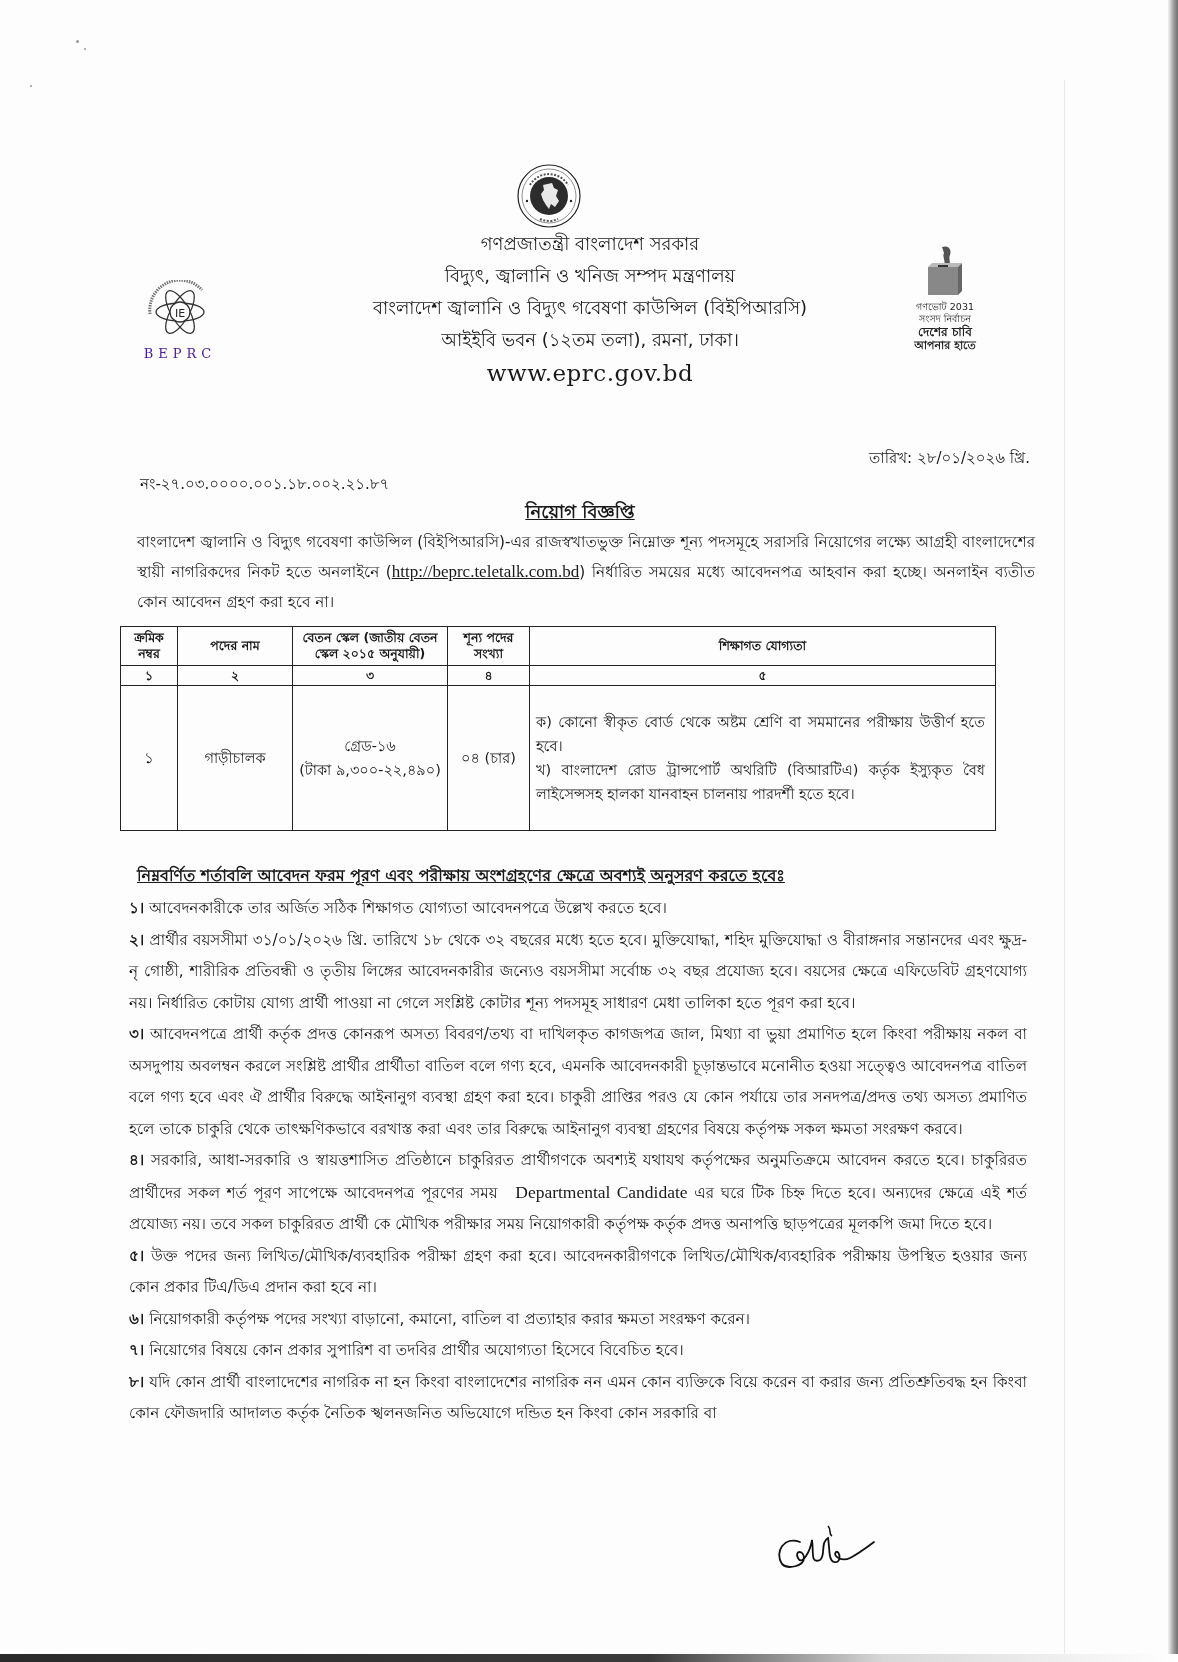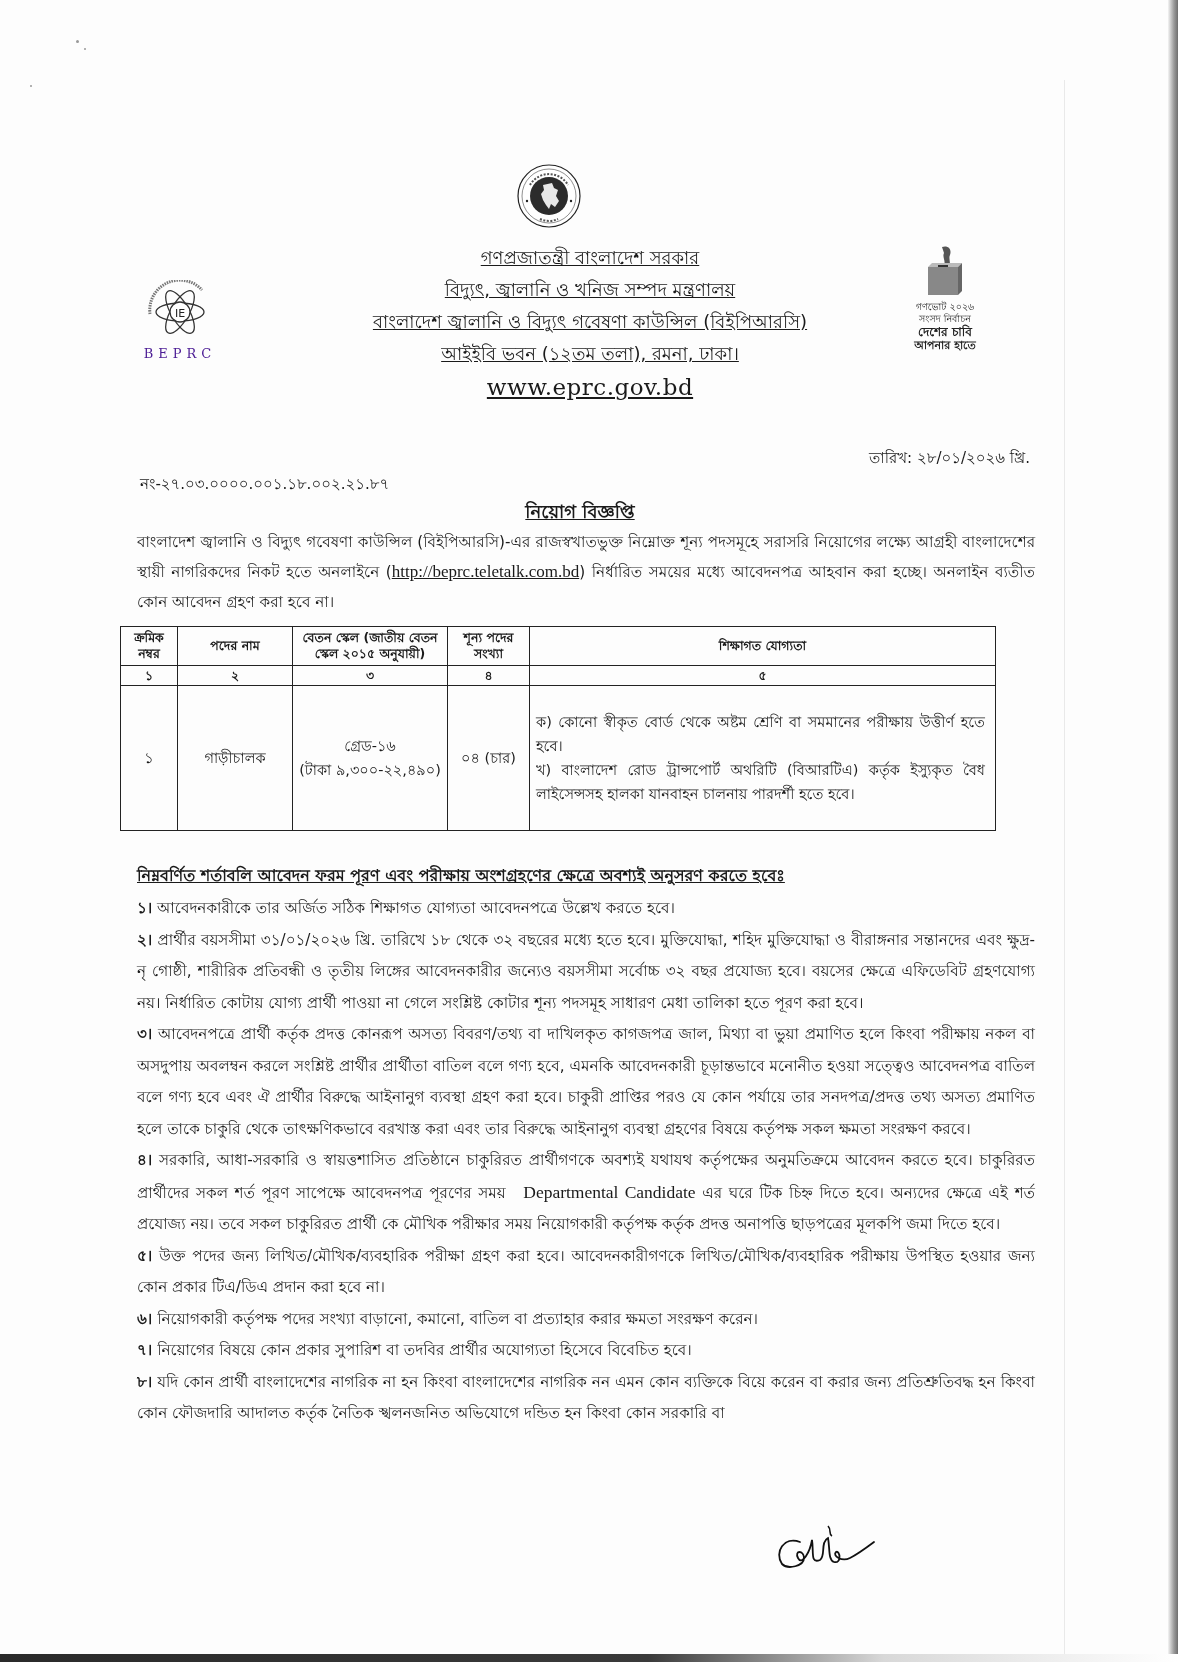--- a/index.html
+++ b/index.html
@@ -10,21 +10,21 @@
   .right-shadow { position:absolute; left:1168px; top:0; width:10px; height:1662px;
                   background:linear-gradient(to right,#f4f4f4,#9a9a9a 60%,#6e6e6e); }
   .bottom-shadow { position:absolute; left:0; top:1654px; width:1178px; height:8px;
                    background:linear-gradient(to right,#2a2a2a,#3a3a3a 55%,#d8d8d8 75%,#ffffff); }
   .speck { position:absolute; width:3px; height:3px; border-radius:50%; background:#999; }
 
   .seal { position:absolute; left:516px; top:163px; width:66px; height:66px; }
   .beprc-logo { position:absolute; left:140px; top:280px; width:80px; height:78px; }
   .election-logo { position:absolute; left:890px; top:245px; width:110px; height:110px; }
 
-  .head-lines { position:absolute; left:230px; top:242px; width:720px; text-align:center;text-decoration:underline; }
+  .head-lines { position:absolute; left:230px; top:228px; width:720px; text-align:center; }
   .head-line { font-size:18px; line-height:32px; height:32px; white-space:nowrap; }
   .head-web { font-family:"DejaVu Serif", serif; font-size:23px; line-height:34px; letter-spacing:0.5px; }
 
   .memo-no { position:absolute; left:140px; top:472px; font-size:15px; }
   .memo-date { position:absolute; right:148px; top:446px; font-size:15px; }
 
   .notice-title { position:absolute; left:0; width:1160px; top:498px; text-align:center;
                   font-size:18px; font-weight:bold; text-decoration:underline; }
   .intro { position:absolute; left:137px; top:527px; width:898px; font-size:15.2px; line-height:30px;
            text-align:justify; }
@@ -33,21 +33,21 @@
   table.posts { position:absolute; left:120px; top:626px; width:876px; border-collapse:collapse;
                 font-size:13.5px; }
   table.posts td, table.posts th { border:1.4px solid #222; text-align:center; vertical-align:middle; padding:0 4px; }
   table.posts th { font-weight:bold; font-size:12.5px; line-height:16px; height:38px; }
   table.posts tr.idx td { font-weight:bold; height:19px; font-size:12.5px; line-height:15px; }
   table.posts tr.row td { height:140px; font-size:14.5px; line-height:24px; }
   table.posts td.qual { text-align:justify; padding:2px 10px 2px 6px; line-height:30px; font-size:15px; }
 
   .terms-heading { position:absolute; left:137px; top:863px; font-size:16px; font-weight:bold;
                    text-decoration:underline; white-space:nowrap; }
-  .terms { position:absolute; left:137px; top:893px; width:898px; font-size:15.2px; line-height:31.5px; }
+  .terms { position:absolute; left:129px; top:893px; width:898px; font-size:15.2px; line-height:31.5px; }
   .term { text-align:justify; margin:0; }
   .term .num { font-weight:bold; }
   .term .en { font-family:"Liberation Serif", serif; font-size:17.5px;margin-left:11px; }
 
   .signature { position:absolute; left:770px; top:1522px; width:120px; height:52px; }
 </style>
 </head>
 <body>
 
 <div class="page">
@@ -80,21 +80,21 @@
 
   <div class="election-logo">
     <svg width="110" height="52" viewBox="0 0 110 52">
       <path d="M52 2 C58 0 62 4 60 10 C58 14 62 18 58 22 L54 20 C56 16 52 12 54 8 Z" fill="#555"></path>
       <polygon points="38,22 68,22 72,18 42,18" fill="#bbb"></polygon>
       <rect x="38" y="22" width="30" height="28" fill="#888"></rect>
       <polygon points="68,22 72,18 72,46 68,50" fill="#666"></polygon>
       <rect x="48" y="20" width="10" height="2" fill="#333"></rect>
     </svg>
     <div style="text-align:center;font-size:9.5px;line-height:12px;color:#222">
-      <div>গণভোট ২০২৬</div>
+      <div>গণভোট 2031</div>
       <div>সংসদ নির্বাচন</div>
       <div style="font-weight:bold;font-size:12px;line-height:14px">দেশের চাবি</div>
       <div style="font-weight:bold;font-size:11px;line-height:13px">আপনার হাতে</div>
     </div>
   </div>
 
   <div class="head-lines">
     <div class="head-line">গণপ্রজাতন্ত্রী বাংলাদেশ সরকার</div>
     <div class="head-line">বিদ্যুৎ, জ্বালানি ও খনিজ সম্পদ মন্ত্রণালয়</div>
     <div class="head-line">বাংলাদেশ জ্বালানি ও বিদ্যুৎ গবেষণা কাউন্সিল (বিইপিআরসি)</div>

